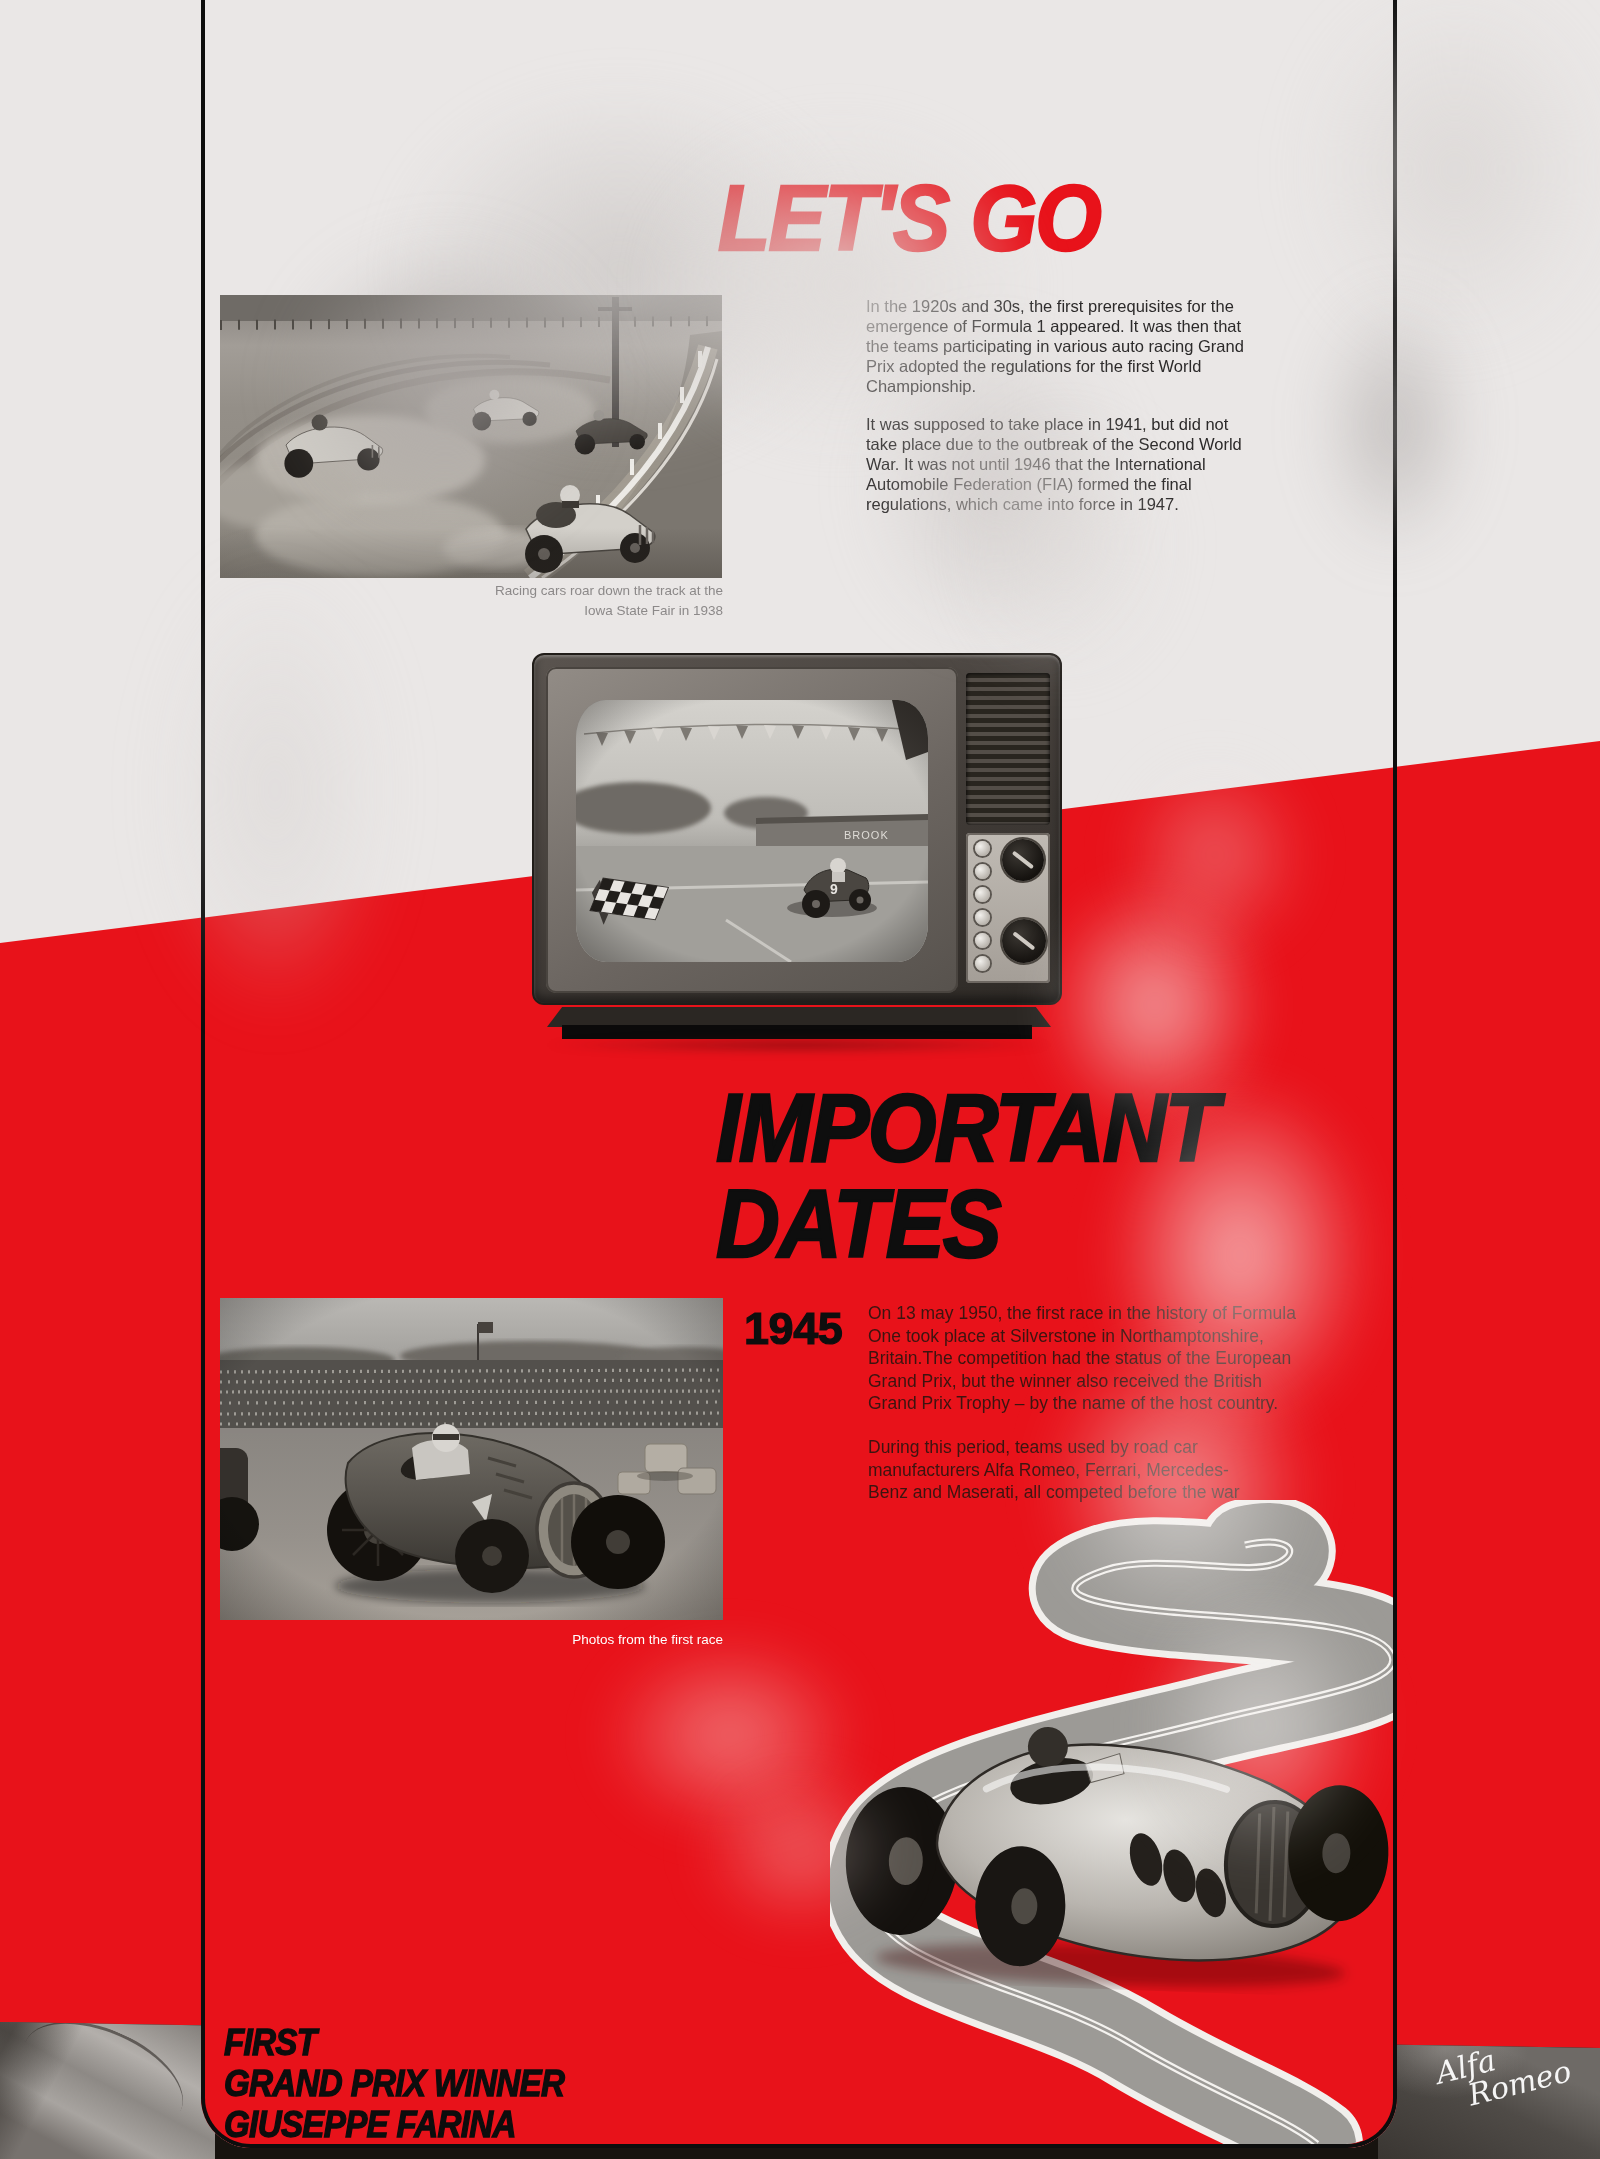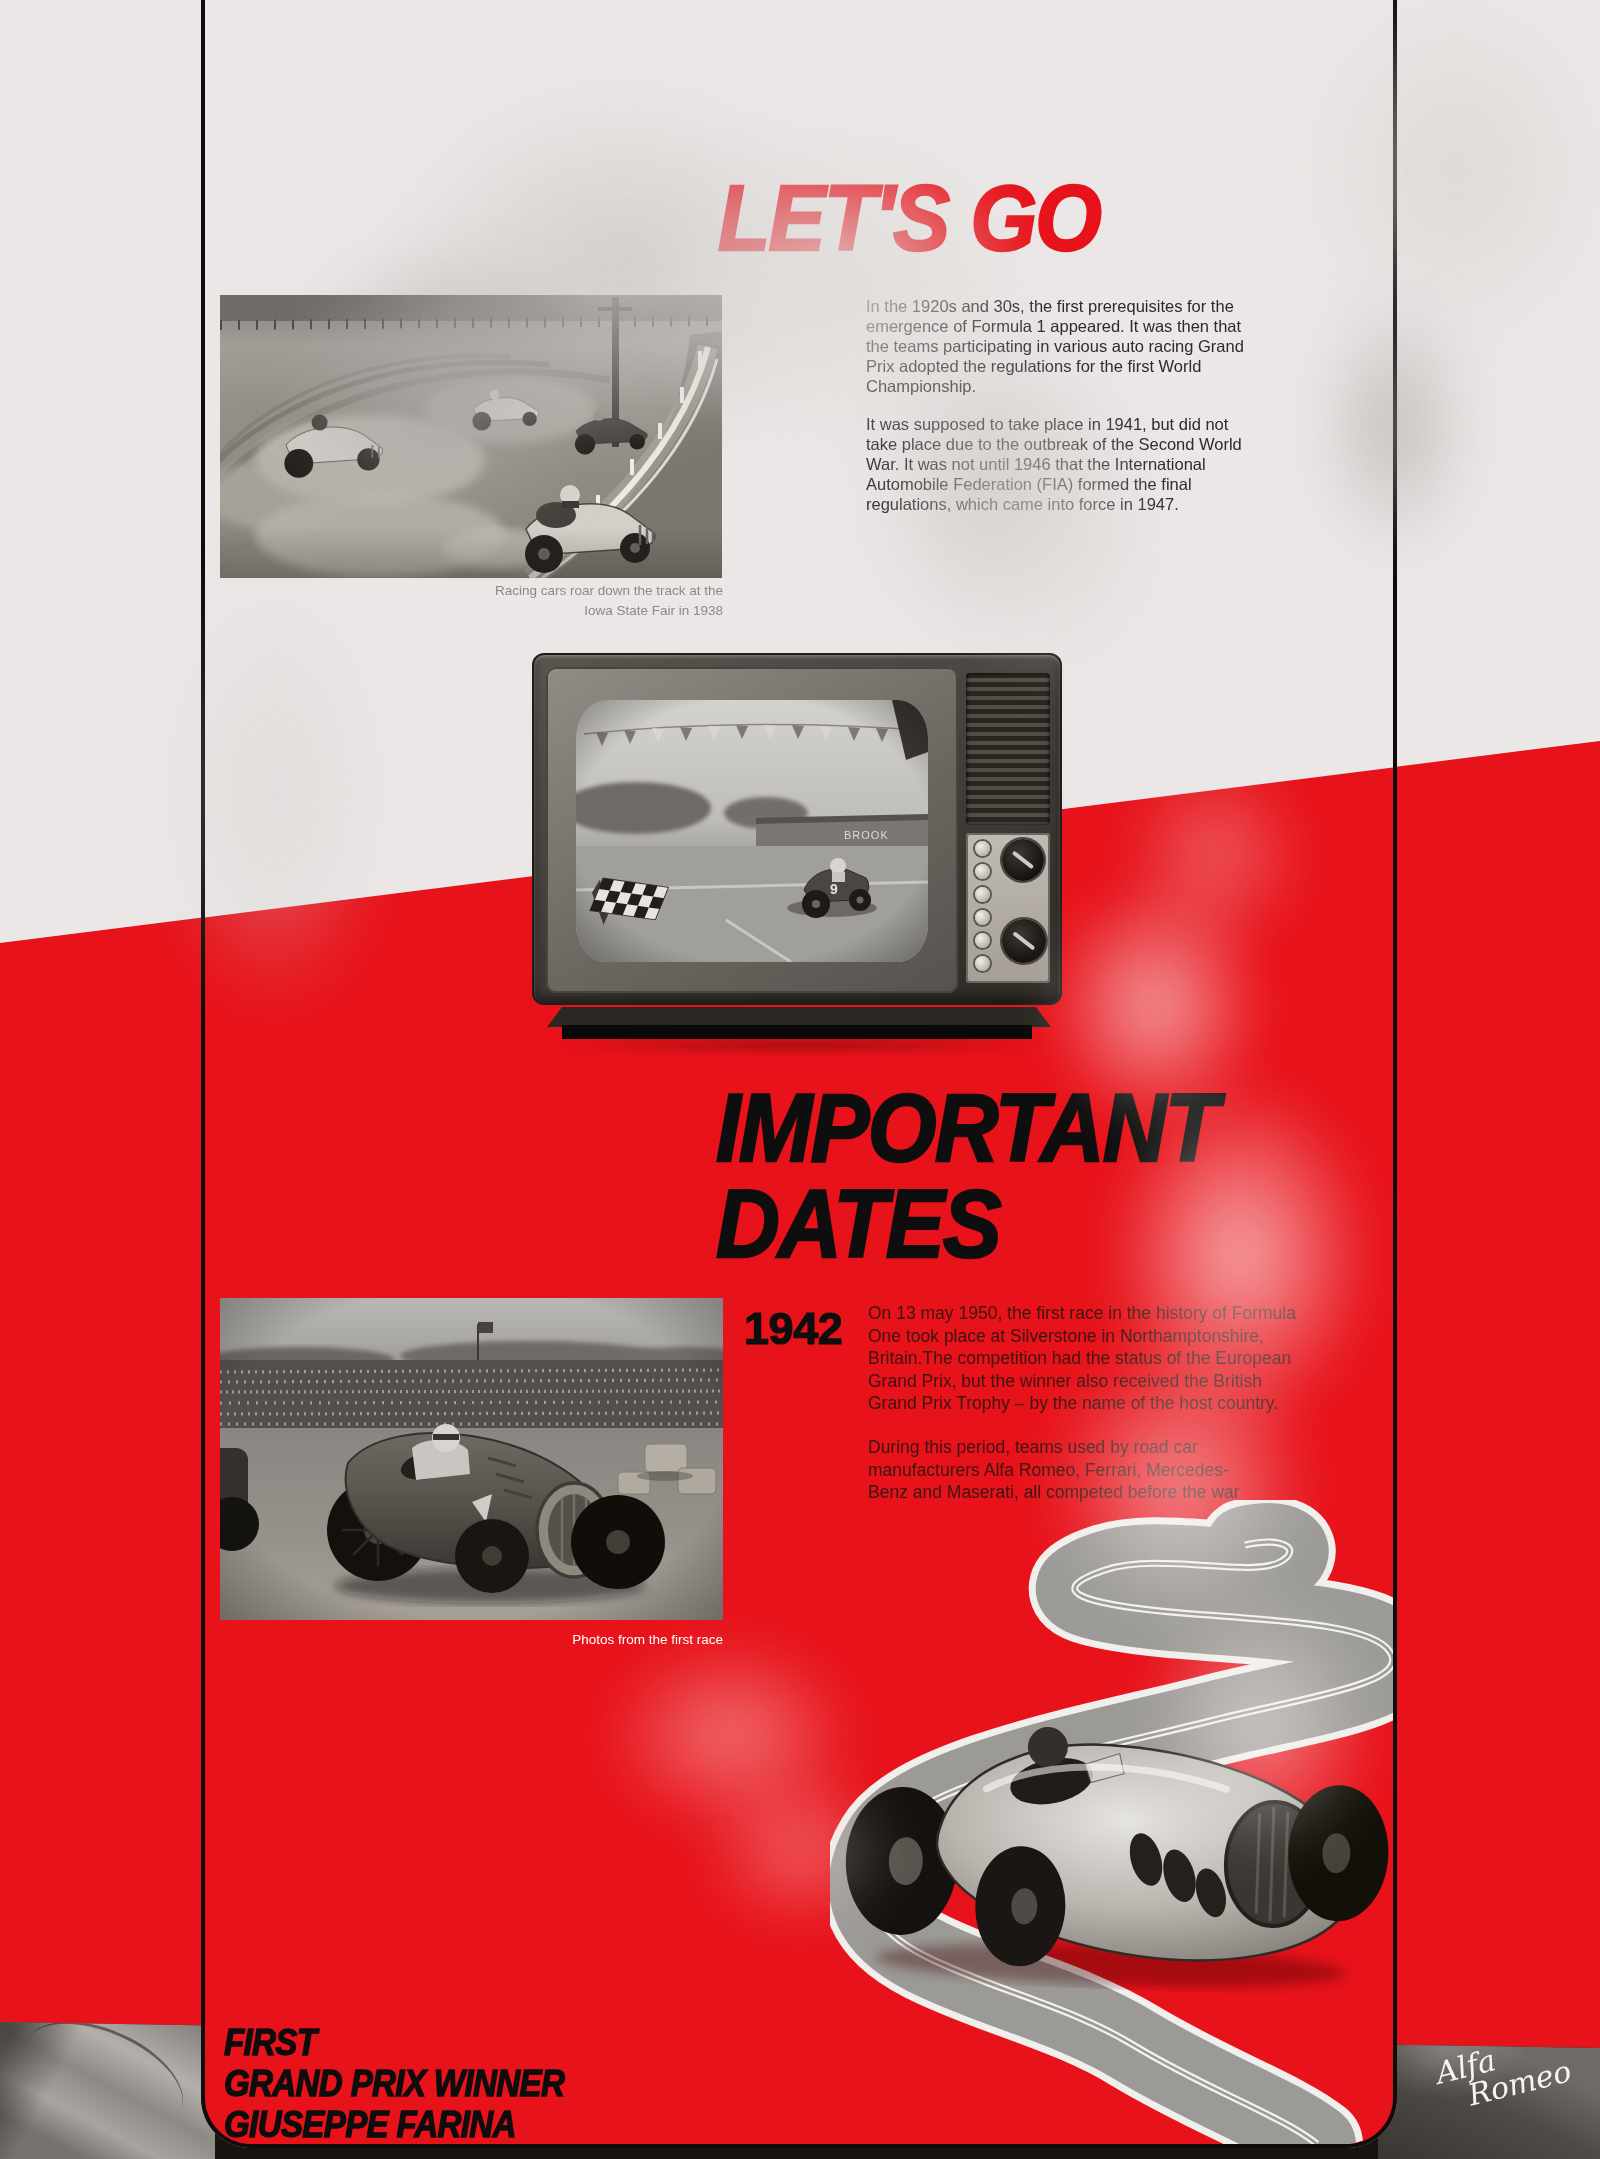--- a/index.html
+++ b/index.html
@@ -404,21 +404,21 @@
         <div class="dial dial-2"></div>
       </div>
     </div>
     <div class="tv-base"></div>
     <div class="tv-foot"></div>
     <div class="tv-shadow"></div>
   </div>
 
   <h2 class="display dates-title">IMPORTANT
 DATES</h2>
-  <div class="year">1942</div>
+  <div class="year">1945</div>
   <div class="para red-para p1">On 13 may 1950, the first race in the history of Formula
 One took place at Silverstone in Northamptonshire,
 Britain.The competition had the status of the European
 Grand Prix, but the winner also received the British
 Grand Prix Trophy – by the name of the host country.</div>
   <div class="para red-para p2">During this period, teams used by road car
 manufacturers Alfa Romeo, Ferrari, Mercedes-
 Benz and Maserati, all competed before the war</div>
 
   <div class="photo photo-2">

